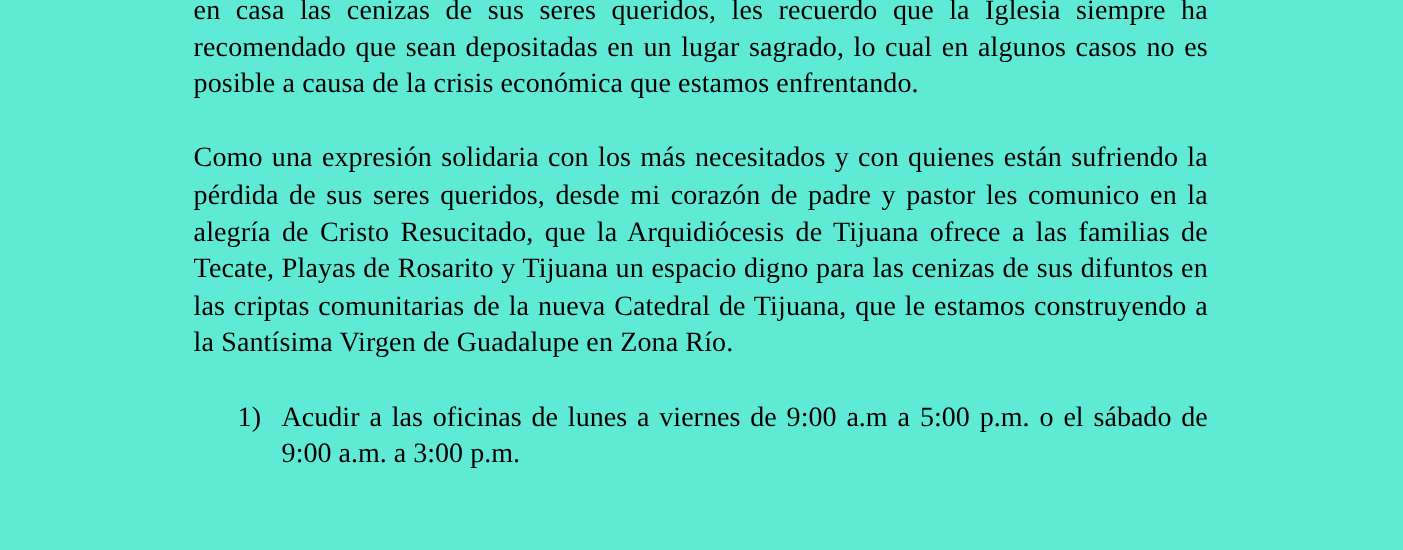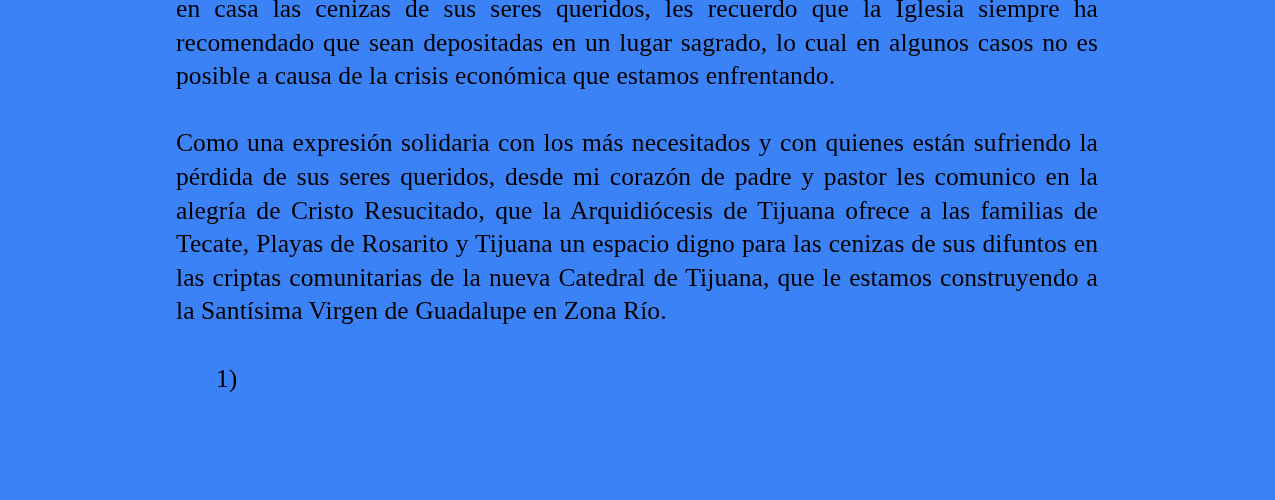--- a/index.html
+++ b/index.html
@@ -11,21 +11,21 @@
     width: 1275px;
     height: 500px;
     overflow: hidden;
     font-family: "Liberation Serif", "DejaVu Serif", serif;
     color: #000000;
   }
   .page {
     position: relative;
     width: 1275px;
     height: 500px;
-    background: #3b82f6;
+    background: #5eead4;
   }
   .text-column {
     position: absolute;
     left: 176px;
     top: -8px;
     width: 922px;
   }
   p.para {
     margin: 0;
     font-size: 25.5px;
@@ -75,17 +75,18 @@
     <div class="spacer"></div>
 
     <p class="para">Como una expresión solidaria con los más necesitados y con quienes están sufriendo la pérdida de sus seres queridos, desde mi corazón de padre y pastor les comunico en la alegría de Cristo Resucitado, que la Arquidiócesis de Tijuana ofrece a las familias de Tecate, Playas de Rosarito y Tijuana un espacio digno para las cenizas de sus difuntos en las criptas comunitarias de la nueva Catedral de Tijuana, que le estamos construyendo a la Santísima Virgen de Guadalupe en Zona Río.</p>
 
     <div class="spacer"></div>
 
 
     <ol class="proc-list">
       <li>
         <span class="marker">1)</span>
+        <span>Acudir a las oficinas de lunes a viernes de 9:00 a.m a 5:00 p.m. o el sábado de 9:00 a.m. a 3:00 p.m.</span>
       </li>
     </ol>
 
   </div>
 </div>
 
 </body></html>

